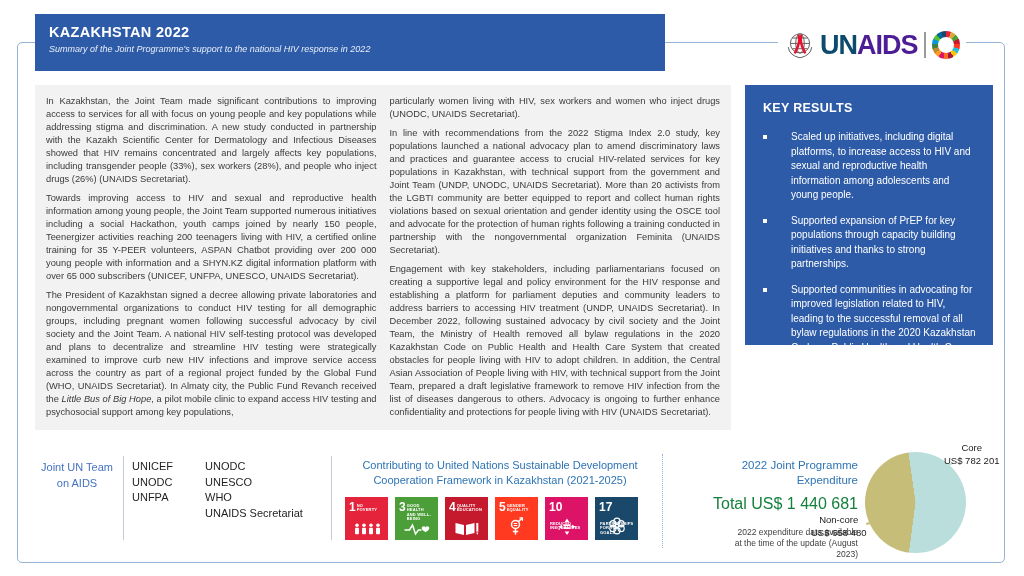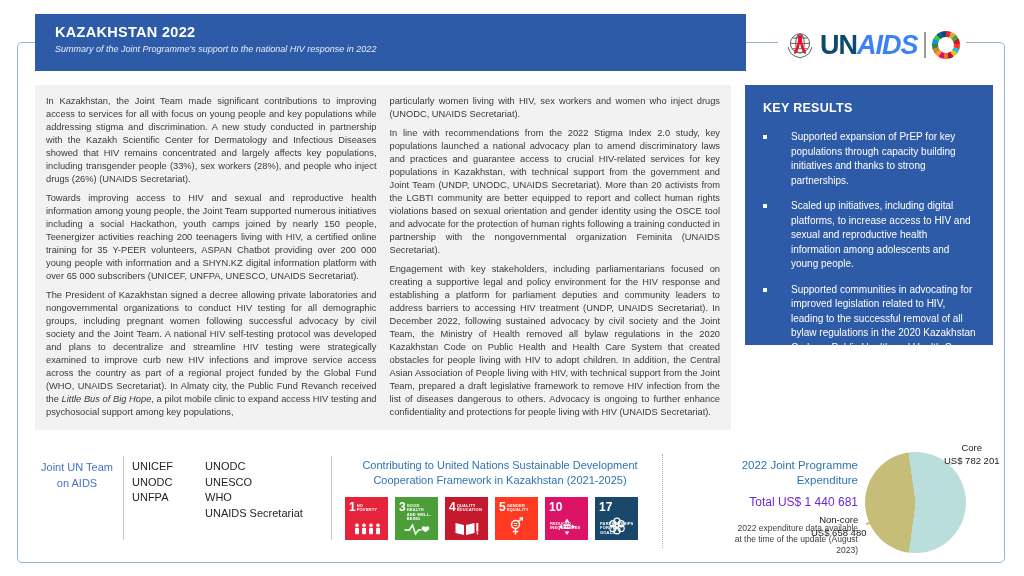--- a/index.html
+++ b/index.html
@@ -7,33 +7,33 @@
   body {
     width:1024px; height:576px; position:relative; overflow:hidden;
     background:#ffffff; font-family:"Liberation Sans", sans-serif; color:#333;
   }
   .frame {
     position:absolute; left:17px; top:42px; width:988px; height:521px;
     border:1.5px solid #95b3d7; border-radius:5px; z-index:0;
   }
   
   .header {
-    position:absolute; left:35px; top:14px; width:711px; height:57px;
-    color:#fff; padding:10px 0 0 20px; z-index:3;
+    position:absolute; left:35px; top:14px; width:630px; height:57px;
+    color:#fff; padding:10px 0 0 14px; z-index:3;
   }
   .header .title { font-size:14.5px; font-weight:bold; letter-spacing:.3px; }
   .header .subtitle { font-size:9px; font-style:italic; margin-top:4px; color:#e8eef9; }
   
   .logo {
     position:absolute; left:778px; top:24px; height:42px; z-index:3;
     background:#fff; display:flex; align-items:center; padding:0 6px;
   }
   .logo .wordmark { font-size:27px; font-weight:bold; letter-spacing:-1px; line-height:1; }
   .logo .un { color:#0c4a6e; }
-  .logo .aids { color:#3b82f6;font-style:italic; }
+  .logo .aids { color:#4c1d95; }
   .logo .lsep { width:2px; height:26px; background:#9a9a9a; margin:0 6px; }
   .wheel { width:28px; height:28px; border-radius:50%; position:relative;
     background:conic-gradient(#E5243B 0 21deg,#DDA63A 21deg 42deg,#4C9F38 42deg 64deg,#C5192D 64deg 85deg,#FF3A21 85deg 106deg,#26BDE2 106deg 127deg,#FCC30B 127deg 148deg,#A21942 148deg 169deg,#FD6925 169deg 191deg,#DD1367 191deg 212deg,#FD9D24 212deg 233deg,#BF8B2E 233deg 254deg,#3F7E44 254deg 275deg,#0A97D9 275deg 296deg,#56C02B 296deg 318deg,#00689D 318deg 339deg,#19486A 339deg 360deg); }
   .wheel::after { content:""; position:absolute; inset:6px; border-radius:50%; background:#fff; }
   
   .main {
     position:absolute; left:35px; top:85px; width:696px; height:345px;
     background:#f2f2f2; padding:10px 11px; display:flex; gap:13px; z-index:2; overflow:hidden;
   }
   .col { flex:1; font-size:9.3px; line-height:13px; text-align:justify; color:#3a3a3a; }
@@ -60,21 +60,21 @@
     color:#2e74b5; font-size:11px; line-height:15px; z-index:2; }
   .contrib .link { cursor:pointer; }
   .sdg-row { position:absolute; left:345px; top:497px; display:flex; gap:7px; z-index:2; }
   .sdg { width:43px; height:43px; color:#fff; padding:3px 2px 0 4px; position:relative; }
   .sdg .num { font-size:12px; font-weight:bold; vertical-align:top; }
   .sdg .lbl { display:inline-block; font-size:4px; font-weight:bold; line-height:4.4px;
     width:26px; margin-top:4px; margin-left:1px; vertical-align:top; letter-spacing:.2px; }
   .sdg svg.glyph { position:absolute; bottom:4px; left:50%; transform:translateX(-50%); }
   .exp { position:absolute; left:666px; top:458px; width:192px; text-align:right; z-index:2; }
   .exp .t1 { color:#2e74b5; font-size:11.5px; line-height:15px; width:160px; margin-left:auto; }
-  .exp .t2 { color:#6d28d9; font-size:12px; margin-top:7px; }
+  .exp .t2 { color:#15803d; font-size:16px; margin-top:7px; }
   .exp .note { color:#404040; font-size:8.5px; line-height:11px; margin-top:14px; width:128px; margin-left:auto; }
   
   .pie { position:absolute; left:865px; top:452px; width:101px; height:101px; border-radius:50%; z-index:2; }
   .pie-label { position:absolute; font-size:9.5px; line-height:13px; color:#1a1a1a; z-index:3;text-align:center; }
   .pie-label.core { left:944px; top:441px; }
   .pie-label.noncore { left:811px; top:513px; }
   .lead { position:absolute; height:2px; z-index:3; }
   .lead.core { left:934px; top:467px; width:20px; transform:rotate(-30deg); }
   .lead.noncore { left:866px; top:521px; width:16px; transform:rotate(-15deg); }
 </style>
@@ -118,27 +118,27 @@
     <p>Engagement with key stakeholders, including parliamentarians focused on creating a supportive legal and policy environment for the HIV response and establishing a platform for parliament deputies and community leaders to address barriers to accessing HIV treatment (UNDP, UNAIDS Secretariat). In December 2022, following sustained advocacy by civil society and the Joint Team, the Ministry of Health removed all bylaw regulations in the 2020 Kazakhstan Code on Public Health and Health Care System that created obstacles for people living with HIV to adopt children. In addition, the Central Asian Association of People living with HIV, with technical support from the Joint Team, prepared a draft legislative framework to remove HIV infection from the list of diseases dangerous to others. Advocacy is ongoing to further enhance confidentiality and protections for people living with HIV (UNAIDS Secretariat).</p>
   </div>
 </div>
 
 <div class="key" style="background: rgb(45, 91, 167);">
   <div class="ktitle">KEY RESULTS</div>
   <div class="kbullet">
     <span class="marker">
         <i></i>
       </span>
-    <span>Supported expansion of PrEP for key populations through capacity building initiatives and thanks to strong partnerships.</span>
+    <span>Scaled up initiatives, including digital platforms, to increase access to HIV and sexual and reproductive health information among adolescents and young people.</span>
   </div>
   <div class="kbullet">
     <span class="marker">
         <i></i>
       </span>
-    <span>Scaled up initiatives, including digital platforms, to increase access to HIV and sexual and reproductive health information among adolescents and young people.</span>
+    <span>Supported expansion of PrEP for key populations through capacity building initiatives and thanks to strong partnerships.</span>
   </div>
   <div class="kbullet">
     <span class="marker">
         <i></i>
       </span>
     <span>Supported communities in advocating for improved legislation related to HIV, leading to the successful removal of all bylaw regulations in the 2020 Kazakhstan Code on Public Health and Health Care System that created obstacles for people living with HIV to adopt children.</span>
   </div>
 </div>
 
 <div class="joint-label">Joint UN Team on AIDS</div>

